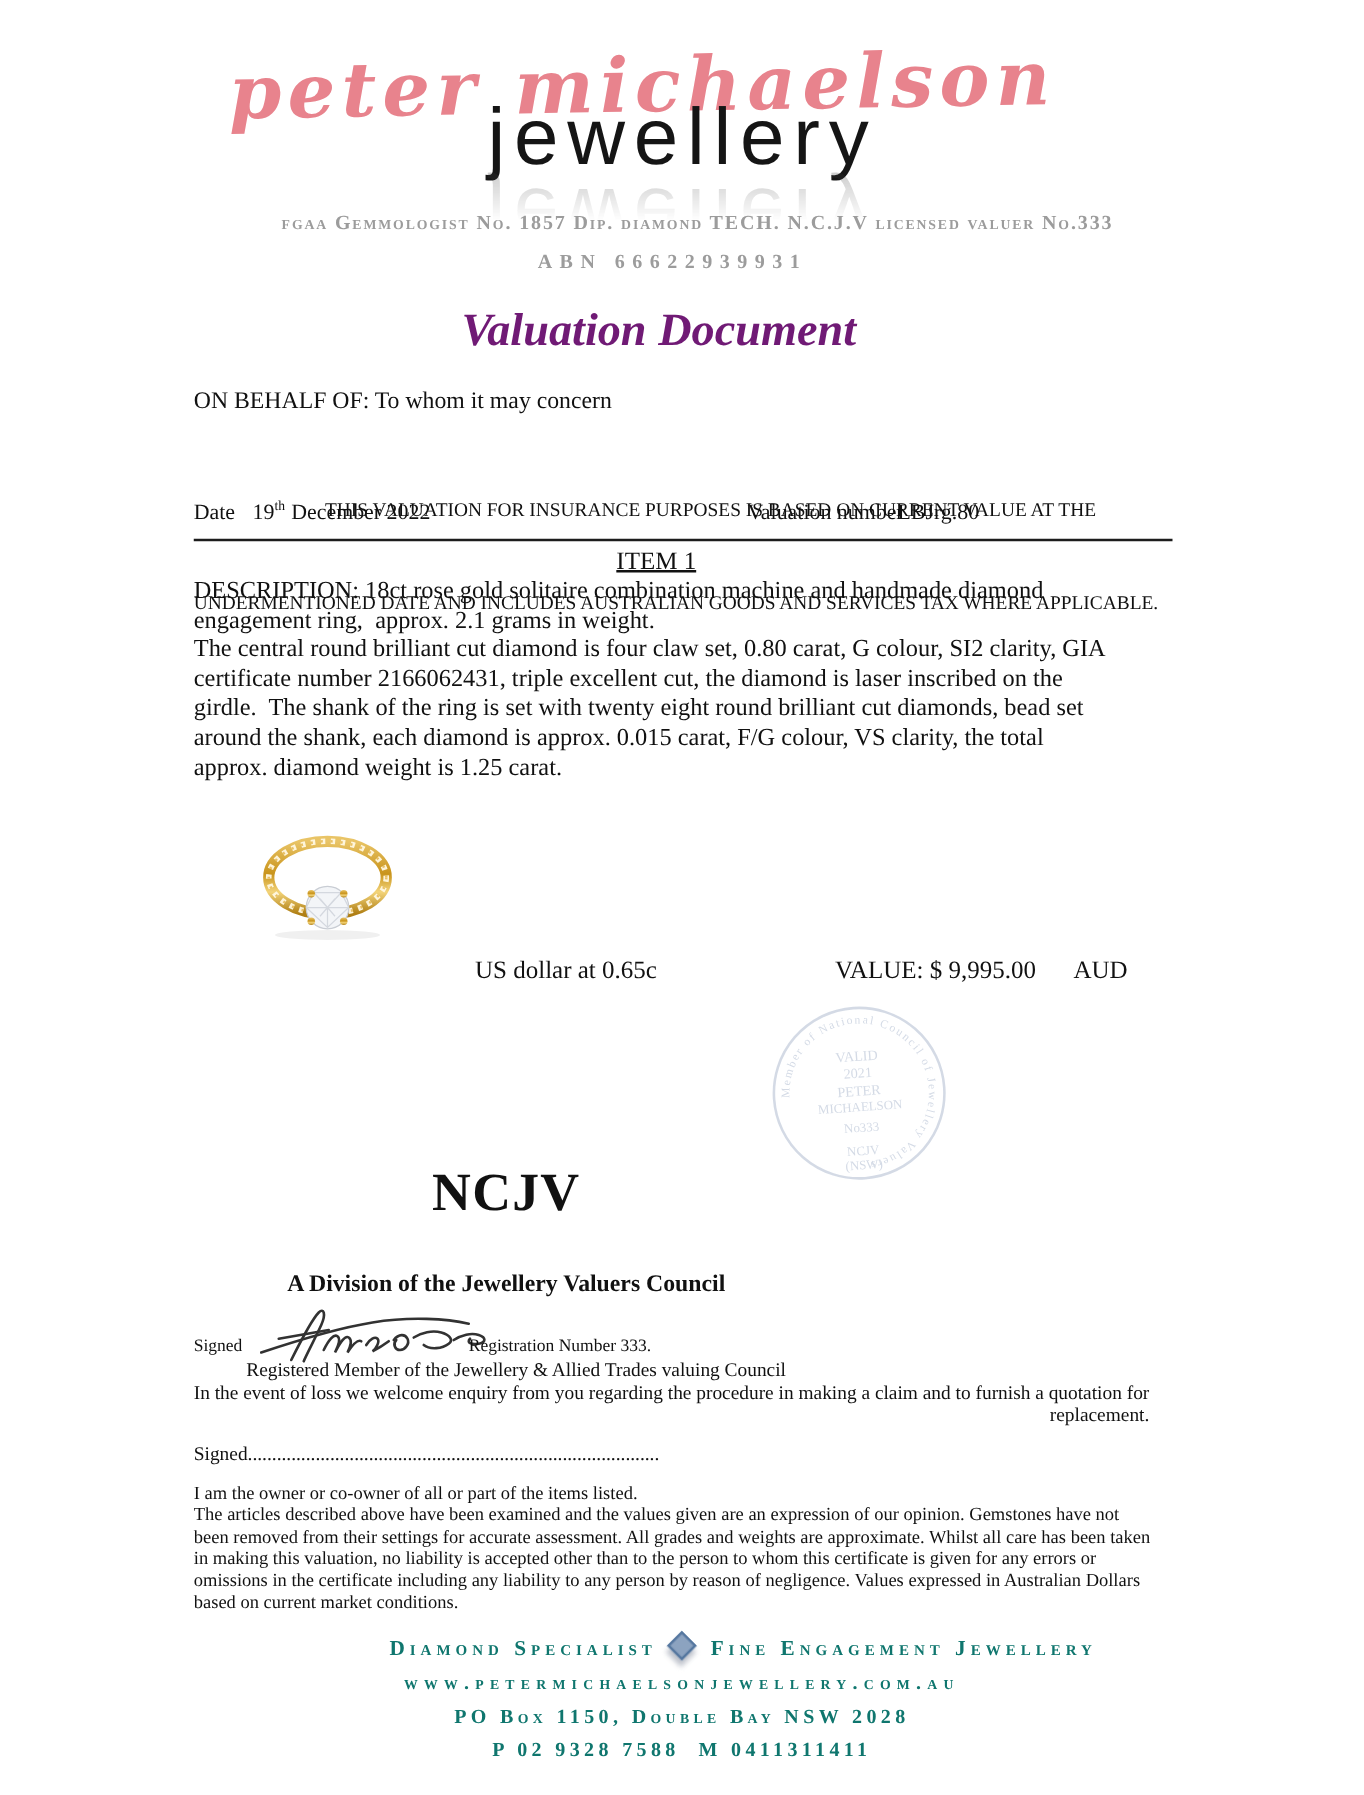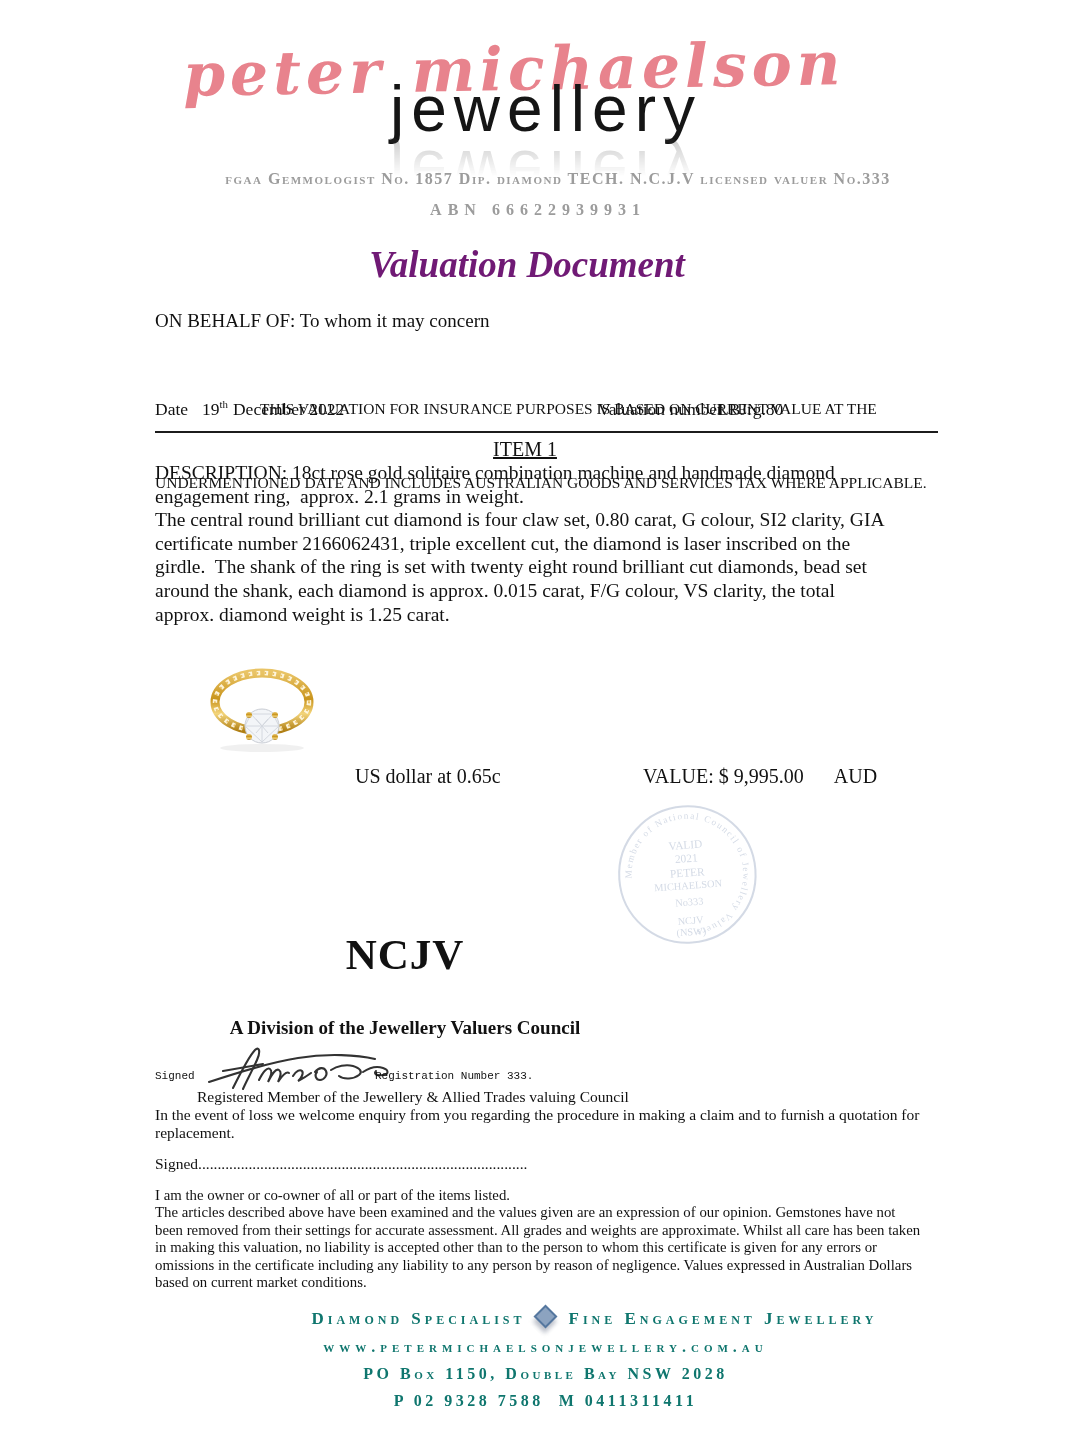--- a/index.html
+++ b/index.html
@@ -52,38 +52,38 @@
   .divider{position:absolute;left:155px;top:431px;width:783px;border-bottom:2px solid #1c1c1c;}
   .item-heading{
     position:absolute;left:525px;top:438px;transform:translateX(-50%);
     font-size:20px;text-decoration:underline;white-space:pre;
   }
   
   .description{position:absolute;left:155px;top:461px;font-size:19.5px;line-height:23.6px;white-space:pre;}
   .u{}
   
   .ring{position:absolute;left:202px;top:662px;}
-  .value-row{position:absolute;left:145px;top:765px;width:800px;height:26px;font-size:20px;}
+  .value-row{position:absolute;left:170px;top:765px;width:800px;height:26px;font-size:20px;}
   .usd-note{position:absolute;left:210px;top:0;white-space:pre;}
   .value-group{position:absolute;left:498px;top:0;white-space:pre;}
   .value-currency{margin-left:30px;}
   
   .stamp{position:absolute;left:610px;top:797px;opacity:.5;transform:rotate(-4deg);}
   
   .ncjv-block{position:absolute;left:405px;top:896px;transform:translateX(-50%);text-align:center;white-space:pre;}
   .ncjv-h{font-weight:bold;font-size:43px;letter-spacing:1px;line-height:46px;}
   .ncjv-sub{font-weight:bold;font-size:19px;margin-top:3px;}
   
   .opinion{position:absolute;left:155px;top:977px;font-size:15.5px;line-height:20.3px;white-space:pre;}
-  .signed-row{position:absolute;left:155px;top:1056px;width:700px;height:44px;font-size:11px;font-family:Liberation Mono, monospace;}
+  .signed-row{position:absolute;left:155px;top:1056px;width:700px;height:44px;font-size:14px;}
   .signed-label{position:absolute;left:0;top:14px;white-space:pre;}
   .signature-svg{position:absolute;left:48px;top:-14px;}
   .registration{position:absolute;left:220px;top:14px;white-space:pre;}
   .registered-member{position:absolute;left:197px;top:1088px;font-size:15.5px;white-space:pre;}
-  .loss-note{position:absolute;left:155px;top:1106px;font-size:15.5px;line-height:17.6px;white-space:pre;}
+  .loss-note{position:absolute;left:155px;top:1106px;font-size:15.5px;line-height:17.6px;white-space:pre;text-align:right;}
   .signed-dotted{position:absolute;left:155px;top:1155px;font-size:15.5px;white-space:pre;}
   .disclaimer{position:absolute;left:155px;top:1187px;font-size:14.8px;line-height:17.4px;white-space:pre;}
   
   .footer{
     position:absolute;left:0;top:1308px;width:1091px;text-align:center;
     color:#0f766e;font-variant:small-caps;font-weight:bold;
   }
   .footer div{white-space:pre;}
   .f1{position:relative;left:49px;font-size:17px;letter-spacing:4px;margin-bottom:9px;}
   .f2{font-size:16px;letter-spacing:5px;margin-bottom:9px;}

